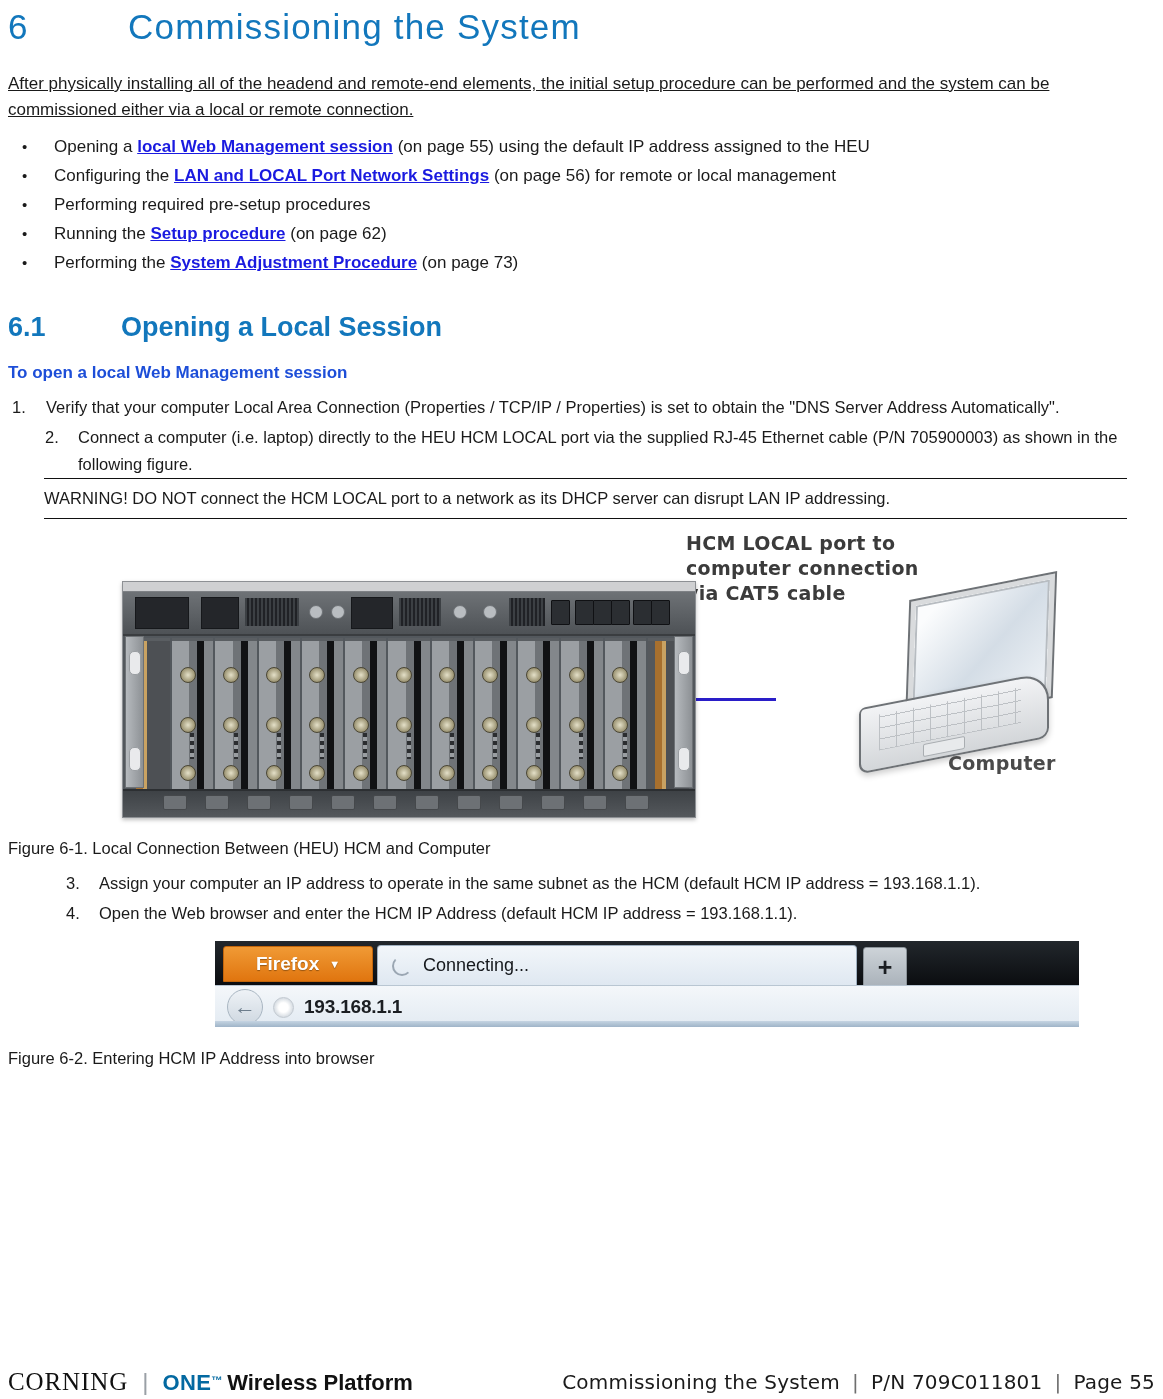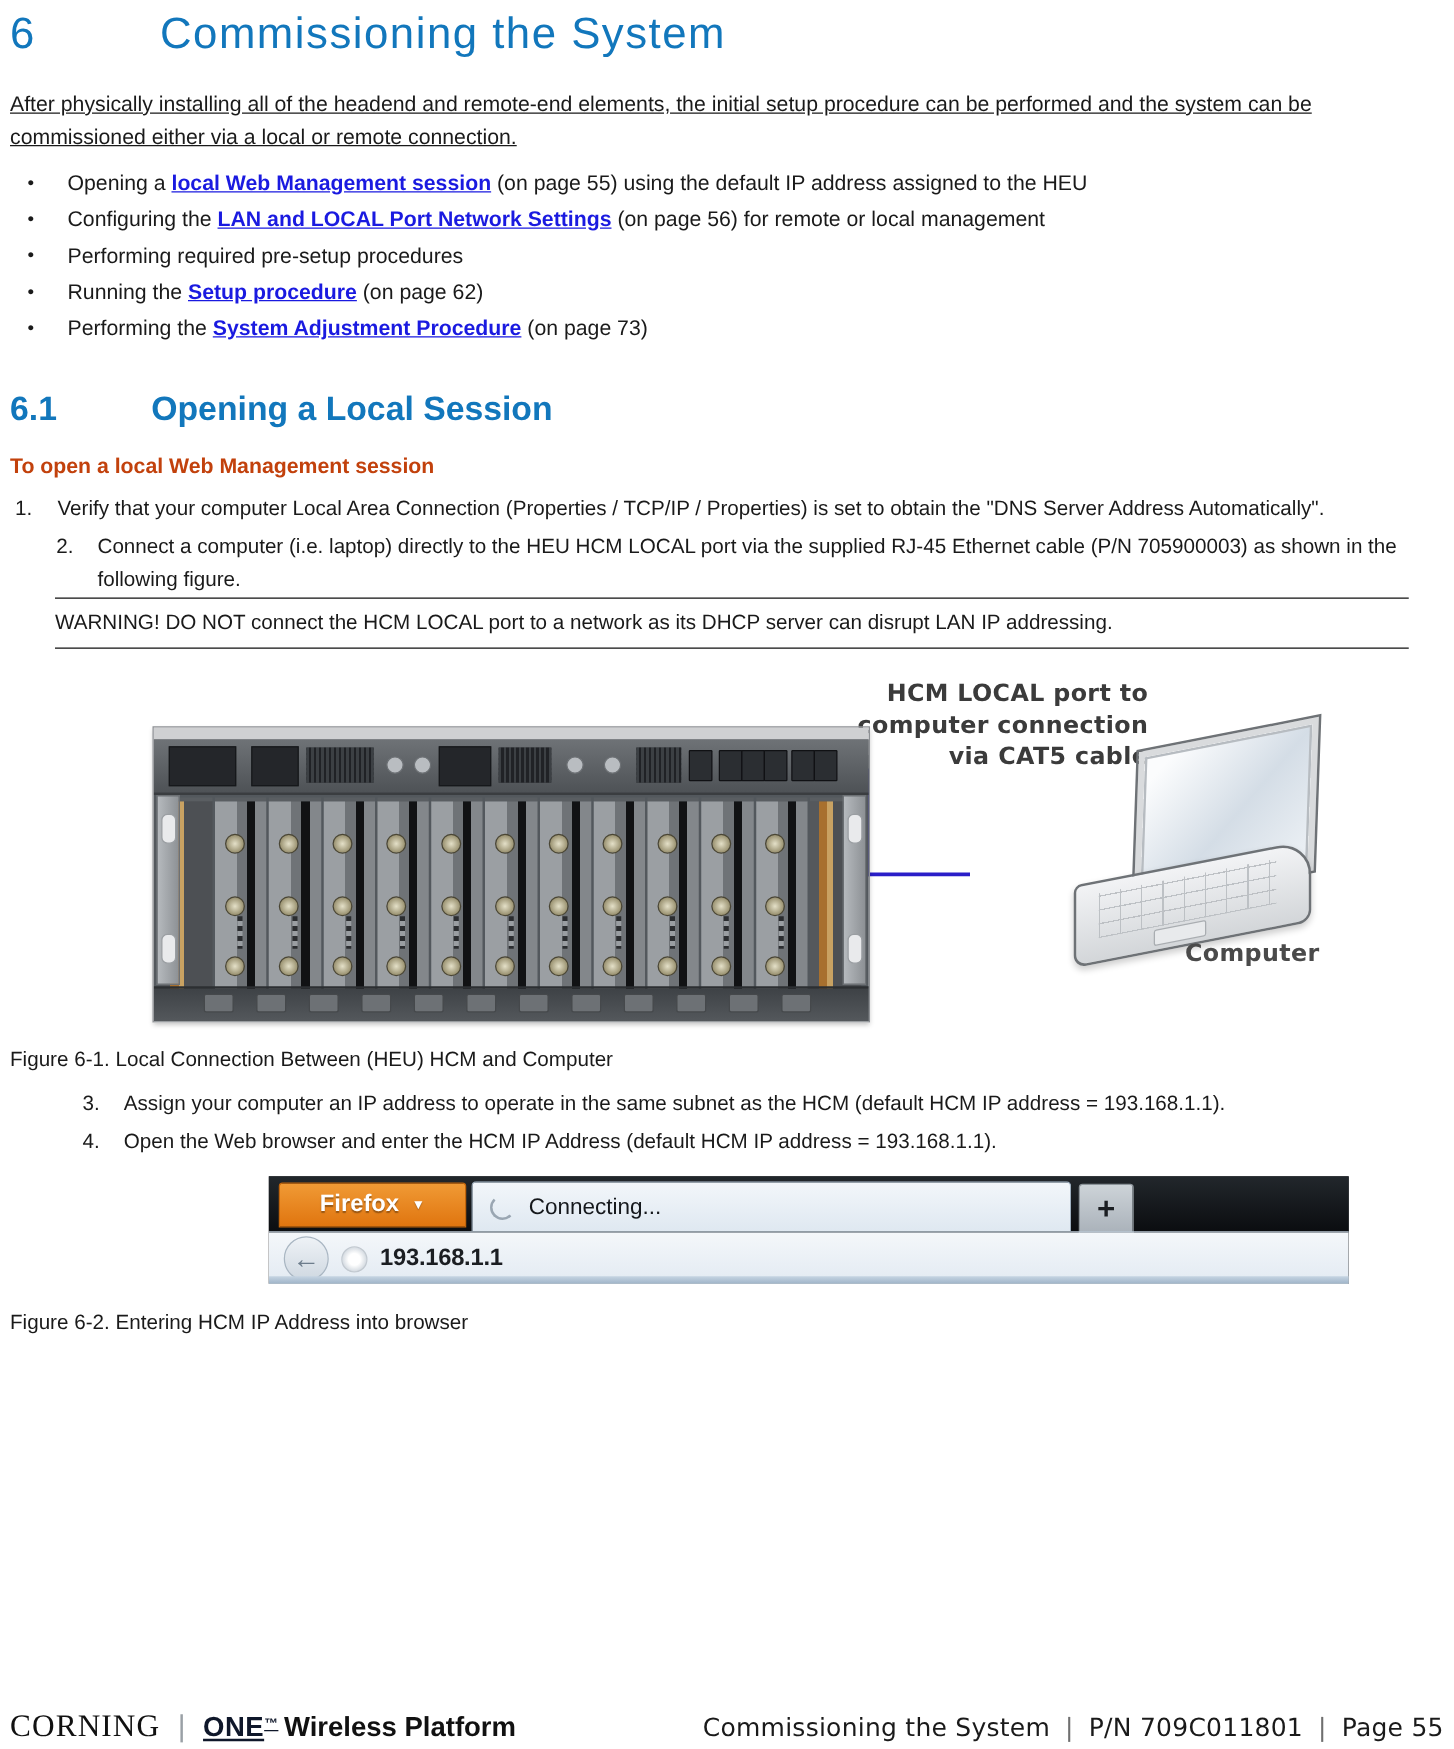--- a/index.html
+++ b/index.html
@@ -46,21 +46,21 @@
     display: flex;
     align-items: baseline;
     line-height: 36px;
     white-space: nowrap;
   }
   .h2 .num { width: 113px; flex: 0 0 113px; }
 
   .h3 {
     font-size: 17px;
     font-weight: bold;
-    color: #c2410c;
+    color: #1d4ed8;
     margin: 17px 0 0 0;
     line-height: 22px;
   }
 
   
   .para {
     font-size: 17px;
     line-height: 26px;
     margin: 22px 0 0 0;
     color: #1a1a1a;
@@ -131,28 +131,27 @@
 
   
   .fig1 {
     position: relative;
     height: 292px;
     margin-top: 12px;
   }
   .annot {
     position: absolute;
     left: 678px;
-    top: 12px;
+    top: 0;
     font-family: "DejaVu Sans", sans-serif;
     font-weight: bold;
     font-size: 19px;
     line-height: 25px;
     color: #3b3b3b;
     letter-spacing: .3px;
-    text-align: right;
   }
   .cable {
     position: absolute;
     border-color: #2a1ec8;
   }
   .cable-h1 { left: 281px; top: 84px; width: 407px; border-top: 3px solid #2a1ec8; }
   .cable-v  { left: 685px; top: 84px; height: 86px; border-left: 3px solid #2a1ec8; }
   .cable-h2 { left: 685px; top: 167px; width: 83px; border-top: 3px solid #2a1ec8; }
 
   
@@ -353,21 +352,21 @@
   .brand {
     display: flex; align-items: baseline; gap: 14px;
     line-height: 1;
   }
   .brand .corning {
     font-family: "Liberation Serif", serif;
     font-size: 25px; color: #111; letter-spacing: .9px;
   }
   .brand .bar { color: #9aa0a6; font-size: 24px; font-weight: 300; }
   .brand .one {
-    font-size: 22px; font-weight: bold; color: #0f172a; letter-spacing: .4px; text-decoration: underline;
+    font-size: 22px; font-weight: bold; color: #0369a1; letter-spacing: .4px;
   }
   .brand .tm { font-size: 11px; vertical-align: super; }
   .brand .wp { font-size: 22px; font-weight: bold; color: #111; }
   .fmeta {
     display: flex; align-items: baseline; gap: 12px;
     font-size: 20px; color: #1a1a1a;
     font-family: "DejaVu Sans", sans-serif;
     letter-spacing: .2px;
   }
   .fmeta .sep { color: #6f6f6f; }

